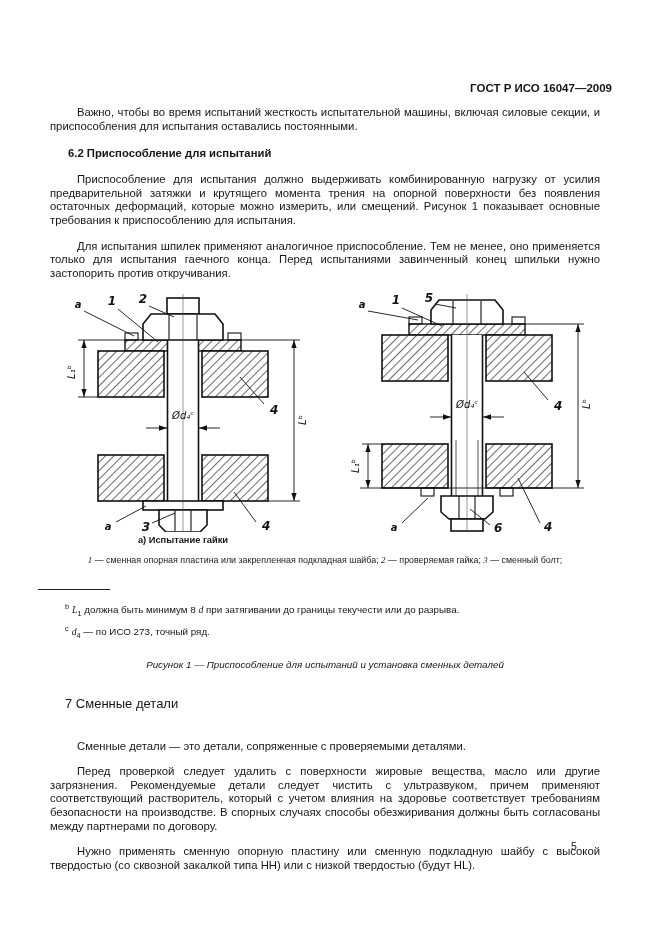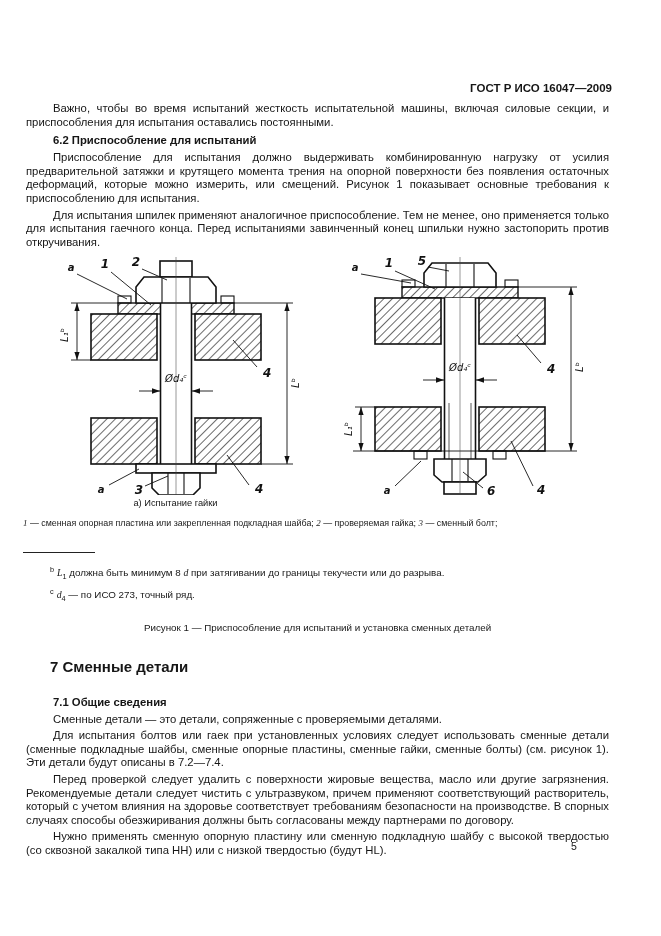--- a/index.html
+++ b/index.html
@@ -1,37 +1,37 @@
 <!DOCTYPE html>
 <html lang="ru"><head>
 <meta charset="utf-8">
 <style>
   html,body{margin:0;padding:0;}
   body{
     width:661px;height:936px;background:#ffffff;position:relative;overflow:hidden;
     font-family:"Liberation Sans",sans-serif;color:#161616;
     -webkit-font-smoothing:antialiased;
   }
-  .page{padding:82px 49px 0 23px;}
+  .page{padding:82px 49px 0 38px;}
   .doc-header{text-align:right;font-weight:bold;font-size:11.5px;margin:0 0 8px 0;}
-  .para{font-size:11.3px;line-height:13.6px;text-align:justify;text-indent:27px;margin:3px;}
+  .para{font-size:11.3px;line-height:13.6px;text-align:justify;text-indent:27px;margin:12px;}
   .h-sub{font-size:11.3px;line-height:14px;font-weight:bold;text-indent:27px;margin:3px;padding:1px 0;}
   .figure-row{display:flex;justify-content:center;gap:14px;margin-top:6px;}
   .fig-col{text-align:center;}
   .fig-col svg{display:block;}
-  .fig-cap-small{font-size:9.3px;font-weight:normal;margin-top:3px;}
-  .legend{font-size:8.9px;line-height:12.5px;margin-top:9px;color:#1a1a1a;}
+  .fig-cap-small{font-size:9.3px;font-weight:bold;margin-top:3px;}
+  .legend{font-size:8.9px;line-height:12.5px;text-align:center;margin-top:9px;color:#1a1a1a;}
   .legend i{font-family:"Liberation Serif",serif;font-style:italic;}
   .fn-rule{width:72px;border:0;border-top:1.2px solid #222;margin:22px 0 9px 0;}
   .fn{font-size:9.8px;line-height:13.2px;text-align:justify;text-indent:27px;margin:0;padding:1px 0;}
   .fn sup{font-size:7.3px;margin-right:3px;}
   .fn sub{font-size:7.3px;}
   .var{font-family:"Liberation Serif",serif;font-style:italic;}
-  .fig-main-caption{font-size:9.8px;text-align:center;margin-top:15px;}
-  .h1{font-size:15px;font-weight:bold;margin:25px 0 0 0;text-indent:27px;line-height:18px;}
+  .fig-main-caption{font-size:9.8px;text-align:center;margin-top:15px;font-style:italic;}
+  .h1{font-size:13px;font-weight:normal;margin:25px 0 0 0;text-indent:27px;line-height:18px;}
   .sp-lg{height:15px;}
   .page-num{position:absolute;top:840px;left:571px;font-size:10.5px;}
   
   .dwg-outline{fill:#ffffff;stroke:#111;stroke-width:1.6;}
   .dwg-thin{fill:none;stroke:#111;stroke-width:1.1;}
   .dwg-lead{stroke:#111;stroke-width:0.9;fill:none;}
   .dwg-axis{stroke:#444;stroke-width:0.55;}
   .dwg-arrow{fill:#111;}
   .lbl-num{font-family:"DejaVu Sans",sans-serif;font-size:12px;font-style:italic;font-weight:bold;fill:#111;}
   .lbl-letter{font-family:"DejaVu Sans",sans-serif;font-size:10px;font-style:italic;font-weight:bold;fill:#111;}
@@ -206,21 +206,19 @@
 
   <hr class="fn-rule">
 
   <p class="fn"><sup>b</sup><span class="var">L</span><sub>1</sub><span> должна быть минимум 8 </span><span class="var">d</span><span> при затягивании до границы текучести или до разрыва.</span></p>
   <p class="fn"><sup>c</sup><span class="var">d</span><sub>4</sub><span> — по ИСО 273, точный ряд.</span></p>
 
   <p class="fig-main-caption">Рисунок 1 — Приспособление для испытаний и установка сменных деталей</p>
 
   <p class="h1">7  Сменные детали</p>
   <div class="sp-lg"></div>
-  <p class="h-sub">7.1  Общие сведения</p>
   <p class="para">Сменные детали — это детали, сопряженные с проверяемыми деталями.</p>
-  <p class="para">Для испытания болтов или гаек при установленных условиях следует использовать сменные детали (сменные подкладные шайбы, сменные опорные пластины, сменные гайки, сменные болты) (см. рисунок 1). Эти детали будут описаны в 7.2—7.4.</p>
   <p class="para">Перед проверкой следует удалить с поверхности жировые вещества, масло или другие загрязнения. Рекомендуемые детали следует чистить с ультразвуком, причем применяют соответствующий растворитель, который с учетом влияния на здоровье соответствует требованиям безопасности на производстве. В спорных случаях способы обезжиривания должны быть согласованы между партнерами по договору.</p>
   <p class="para">Нужно применять сменную опорную пластину или сменную подкладную шайбу с высокой твердостью (со сквозной закалкой типа HH) или с низкой твердостью (будут HL).</p>
 
 </div>
 
 <div class="page-num">5</div>
 
 </body></html>

